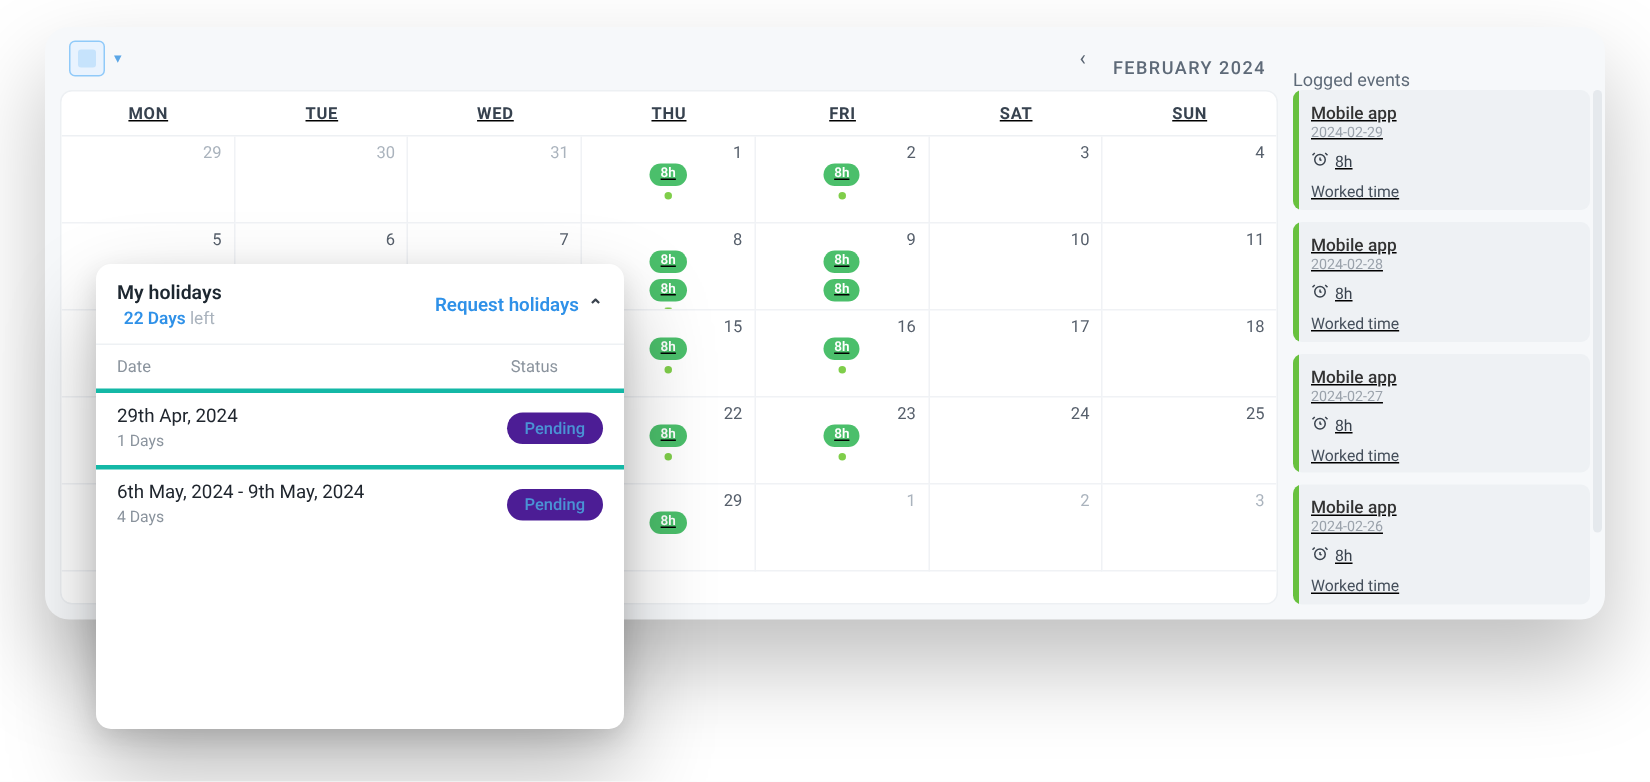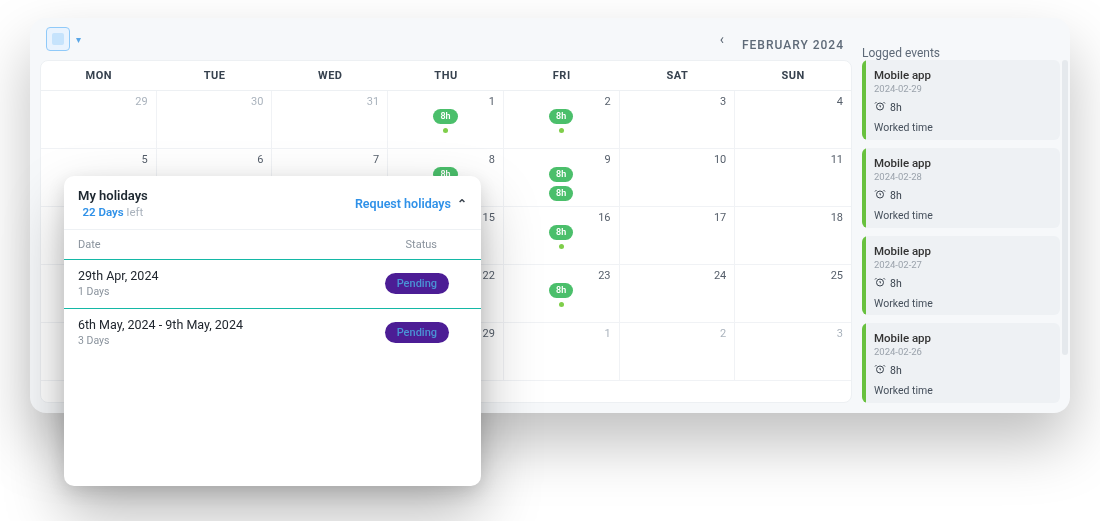--- a/index.html
+++ b/index.html
@@ -18,21 +18,21 @@
     width:24px; height:24px; border:1.5px solid #90caf9; border-radius:4px;
     background:#e9f3fe; display:flex; align-items:center; justify-content:center;
     margin-left:6px;
   }
   .square-dot { width:12px; height:12px; background:#c6e3fc; border-radius:2px; }
   .caret-blue { margin-left:6px; font-size:10px; color:#5aa6e6; }
   .prev-arrow { margin-left:auto; color:#5a6572; font-size:14px; cursor:pointer; padding:4px 8px; }
   .month-label { color:#5e6a78; font-size:12px; letter-spacing:1px; font-weight:500; margin:12px 18px 0 10px; }
   .logged-title { color:#5e6a78; font-size:12px; margin-right:18px; min-width:180px;margin-top:28px; }
 
-  .body { display:flex; gap:10px; padding:0 10px 10px 10px; flex:1; min-height:0; }
+  .body { display:flex; gap:10px; padding:0 10px 10px 10px; flex:1; min-height:0;text-decoration:underline; }
 
   .calendar { flex:1; background:#fff; border-radius:8px; border:1px solid #edf0f3; display:flex; flex-direction:column; overflow:hidden; }
   .cal-head { display:grid; grid-template-columns:repeat(7,1fr); border-bottom:1px solid #edf0f3; }
   .cal-head div { text-align:center; font-size:11px; font-weight:700; color:#37424f; padding:8px 0; letter-spacing:.5px; }
   .cal-grid { display:grid; grid-template-columns:repeat(7,1fr); grid-auto-rows:58px; }
   .cell { border-right:1px solid #f0f2f5; border-bottom:1px solid #f0f2f5; position:relative; padding-top:2px; display:flex; flex-direction:column; align-items:center; gap:4px;text-align:right; }
   .cell:nth-child(7n){ border-right:none; }
   .daynum { position:absolute; top:4px; right:8px; font-size:11px; color:#aab3bd; font-weight:400; }
   .daynum.current { color:#565f6b; }
   .pill { margin-top:16px; background:#4bbf6b; color:#fff; font-size:9px; font-weight:600; padding:2px 7px; border-radius:9px; line-height:1.2; }
@@ -43,35 +43,35 @@
   .events-scroll { position:absolute; right:-8px; top:0; width:6px; height:295px; background:#e5e9ed; border-radius:3px; }
   .evcard { background:#eef1f4; border-radius:6px; padding:8px 10px 8px 12px; position:relative; overflow:hidden; }
   .evcard::before { content:""; position:absolute; left:0; top:0; bottom:0; width:4px; background:#68c13e; }
   .evtitle { font-size:11.5px; color:#333; font-weight:500; }
   .evdate { font-size:9.5px; color:#9aa2ab; margin-top:1px; }
   .evhr { display:flex; align-items:center; gap:4px; font-size:10.5px; color:#3a434e; margin-top:6px; }
   .evhr svg { width:12px; height:12px; }
   .evkind { font-size:10.5px; color:#46505c; margin-top:6px; }
 
   .holidays-panel {
-    position:absolute; left:64px; top:176px; width:417px; height:310px;
+    position:absolute; left:64px; top:176px; width:352px; height:310px;
     background:#fff; border-radius:10px;
     box-shadow:0 28px 60px rgba(0,0,0,0.28), 0 6px 18px rgba(0,0,0,0.12);
     display:flex; flex-direction:column; overflow:hidden;
   }
   .hhead { display:flex; align-items:center; justify-content:space-between; padding:12px 14px 10px 14px; border-bottom:1px solid #eef1f4; }
   .htitle { font-size:13px; color:#1d2730; font-weight:600; }
   .hsub { font-size:11.5px; margin-top:2px;text-align:center; }
   .hsub .accent { color:#2f91e8; font-weight:600; }
   .hsub .muted { color:#aab3bd; }
   .hreq { display:flex; align-items:center; gap:6px; color:#2f91e8; font-size:12.5px; font-weight:600; cursor:pointer; }
   .hreq .chev { font-size:12px; color:#3a434e; }
   .hlabels { display:flex; justify-content:space-between; padding:8px 14px; font-size:11px; color:#8a939d; }
   .hlabels .r { padding-right:30px; }
-  .hrow { display:flex; justify-content:space-between; align-items:center; padding:8px 32px 10px 14px; border-top:1px solid #14b8a6; }
+  .hrow { display:flex; justify-content:space-between; align-items:center; padding:8px 14px 10px 14px; border-top:3px solid #14b8a6; }
   .hrow .date { font-size:12.5px; color:#20262e; }
   .hrow .days { font-size:10.5px; color:#8a939d; margin-top:2px; }
   .badge-pending { background:#4c1d95; color:#4a93d5; font-size:11px; padding:4px 12px; border-radius:12px; font-weight:500; }
 </style>
 </head>
 <body>
 
 <div class="app-card">
   <div class="topbar">
     <div class="select-chip">
@@ -283,18 +283,18 @@
       <div class="hrow">
         <div>
           <div class="date">29th Apr, 2024</div>
           <div class="days">1 Days</div>
         </div>
         <span class="badge-pending">Pending</span>
       </div>
       <div class="hrow">
         <div>
           <div class="date">6th May, 2024 - 9th May, 2024</div>
-          <div class="days">3 Days</div>
+          <div class="days">4 Days</div>
         </div>
         <span class="badge-pending">Pending</span>
       </div>
     </div>
 </div>
 
 </body></html>

